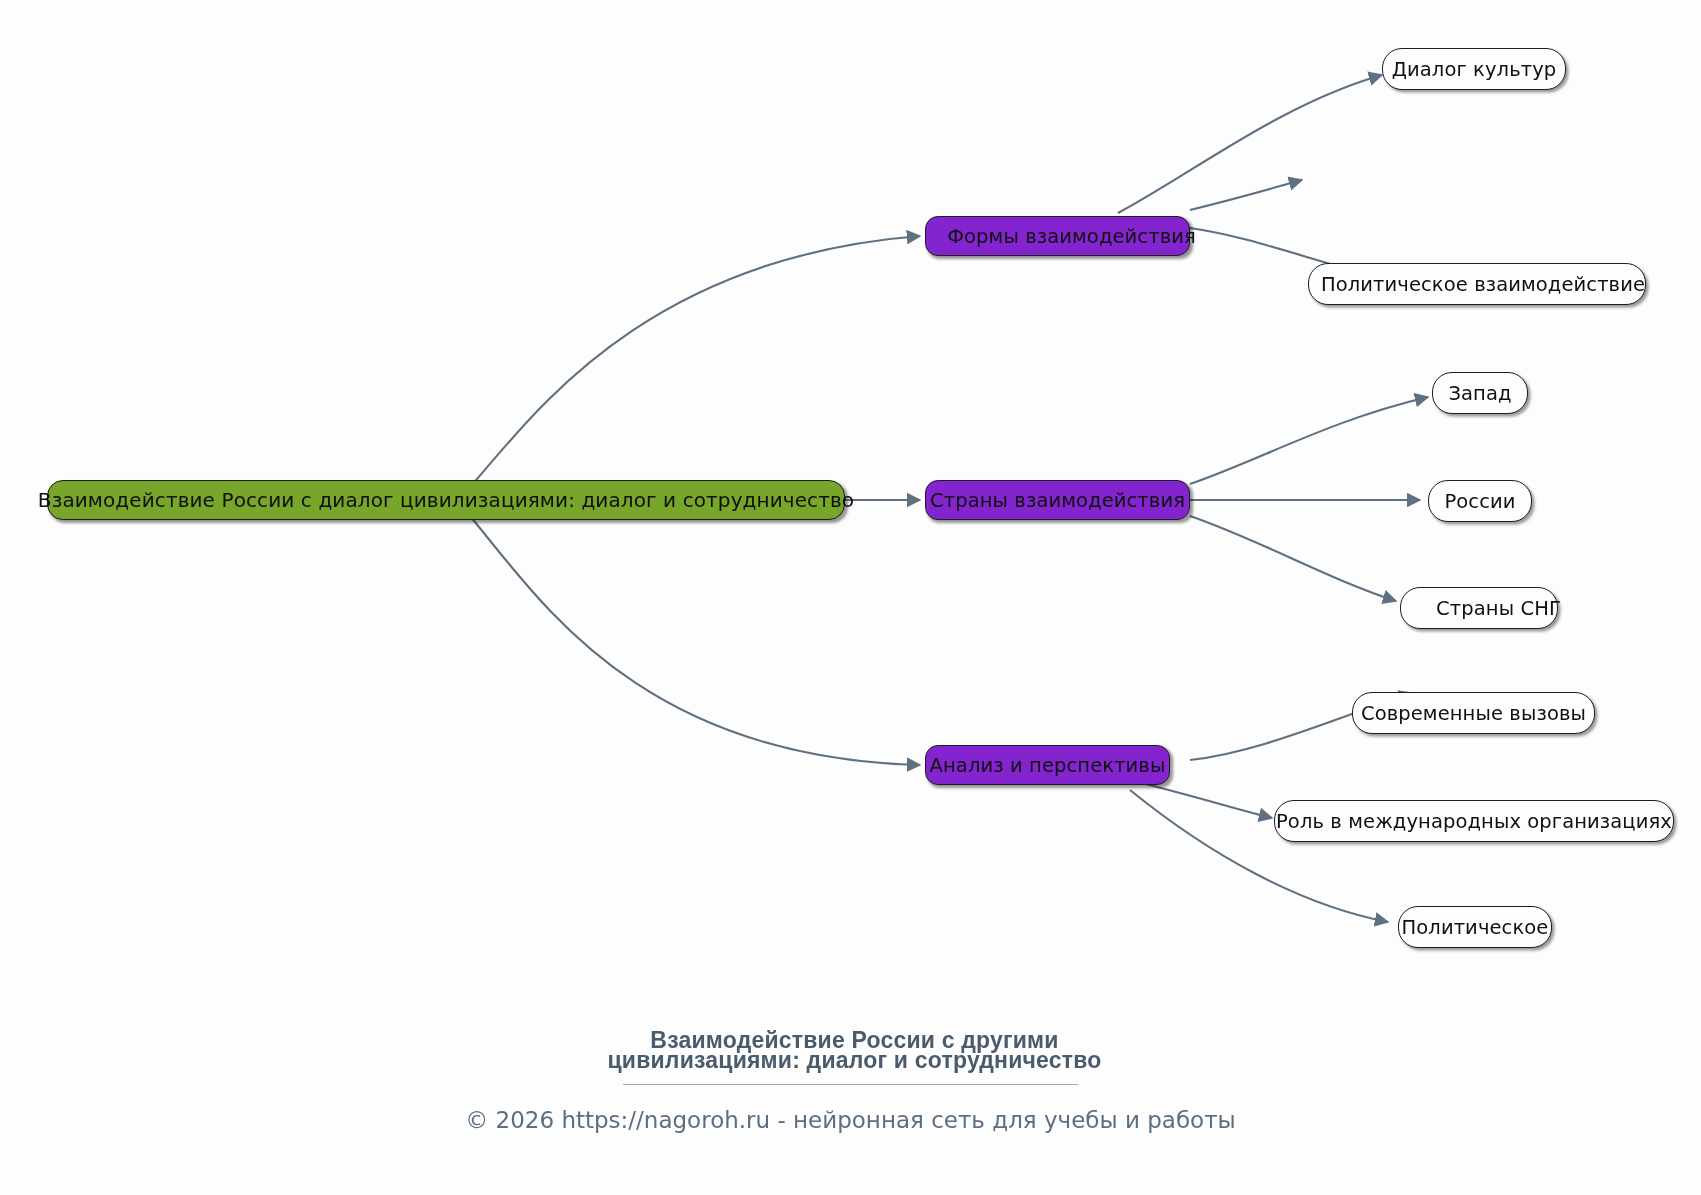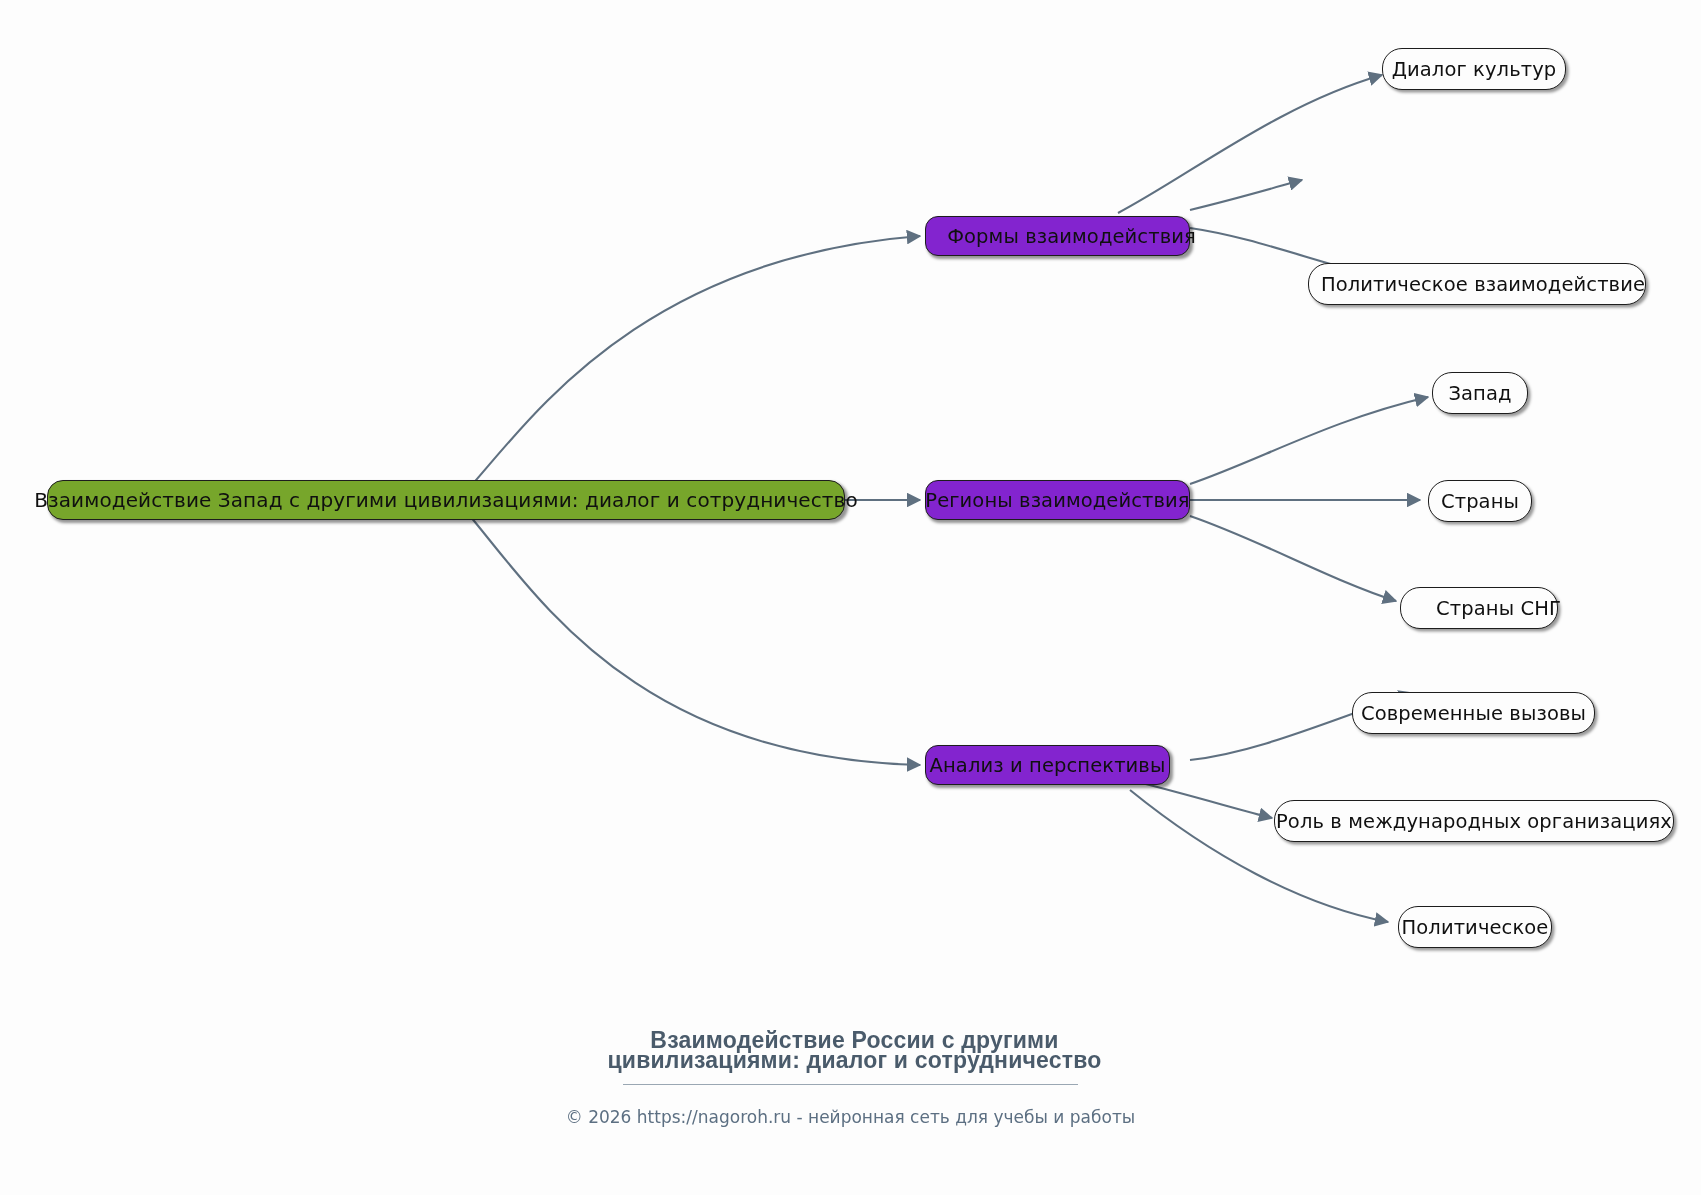--- a/index.html
+++ b/index.html
@@ -72,21 +72,21 @@
   }
   #footer-rule {
     width: 455px;
     height: 0;
     margin: 14px auto 0 auto;
     border-top: 1.4px solid #9aa7b3;
   }
   #footer-copy {
     margin-top: 22px;
     font-family: "DejaVu Sans", sans-serif;
-    font-size: 17px;
+    font-size: 23px;
     color: #5c6f82;
   }
 </style>
 </head>
 <body>
 
 <div id="page">
 
   <svg id="edge-layer" viewBox="0 0 1701 1195" width="1701" height="1195" xmlns="http://www.w3.org/2000/svg">
     <defs>
@@ -109,36 +109,36 @@
       <path d="M 1190 484 C 1260 460 1330 420 1428 397"></path>
       <path d="M 1190 500 L 1420 500"></path>
       <path d="M 1190 516 C 1260 540 1330 580 1396 601"></path>
 
       <path d="M 1190 760 C 1260 752 1330 720 1412 693"></path>
       <path d="M 1130 780 C 1190 795 1240 810 1272 818"></path>
       <path d="M 1130 790 C 1210 855 1300 905 1388 922"></path>
     </g>
   </svg>
 
-  <div class="node root" style="left:47px; top:480px; width:798px; height:40px;">Взаимодействие Запад с другими цивилизациями: диалог и сотрудничество</div>
+  <div class="node root" style="left:47px; top:480px; width:798px; height:40px;">Взаимодействие России с диалог цивилизациями: диалог и сотрудничество</div>
 
   <div class="node branch" style="left:925px; top:216px; width:265px; height:40px;padding-left:28px;">Формы взаимодействия</div>
 
-  <div class="node branch" style="left:925px; top:480px; width:265px; height:40px;">Регионы взаимодействия</div>
+  <div class="node branch" style="left:925px; top:480px; width:265px; height:40px;">Страны взаимодействия</div>
 
   <div class="node branch" style="left:925px; top:745px; width:245px; height:40px;">Анализ и перспективы</div>
 
   <div class="node leaf" style="left:1382px; top:48px; width:184px; height:42px;">Диалог культур</div>
 
 
   <div class="node leaf" style="left:1308px; top:263px; width:338px; height:42px;padding-left:12px;">Политическое взаимодействие</div>
 
   <div class="node leaf" style="left:1432px; top:372px; width:96px; height:42px;">Запад</div>
 
-  <div class="node leaf" style="left:1428px; top:480px; width:104px; height:42px;">Страны</div>
+  <div class="node leaf" style="left:1428px; top:480px; width:104px; height:42px;">России</div>
 
   <div class="node leaf" style="left:1400px; top:587px; width:158px; height:42px;padding-left:39px;">Страны СНГ</div>
 
   <div class="node leaf" style="left:1274px; top:800px; width:400px; height:42px;">Роль в международных организациях</div>
 
   <div class="node leaf" style="left:1352px; top:692px; width:243px; height:42px;">Современные вызовы</div>
 
   <div class="node leaf" style="left:1398px; top:906px; width:154px; height:42px;">Политическое</div>
 
   <div id="footer" style="top:1030px;">

